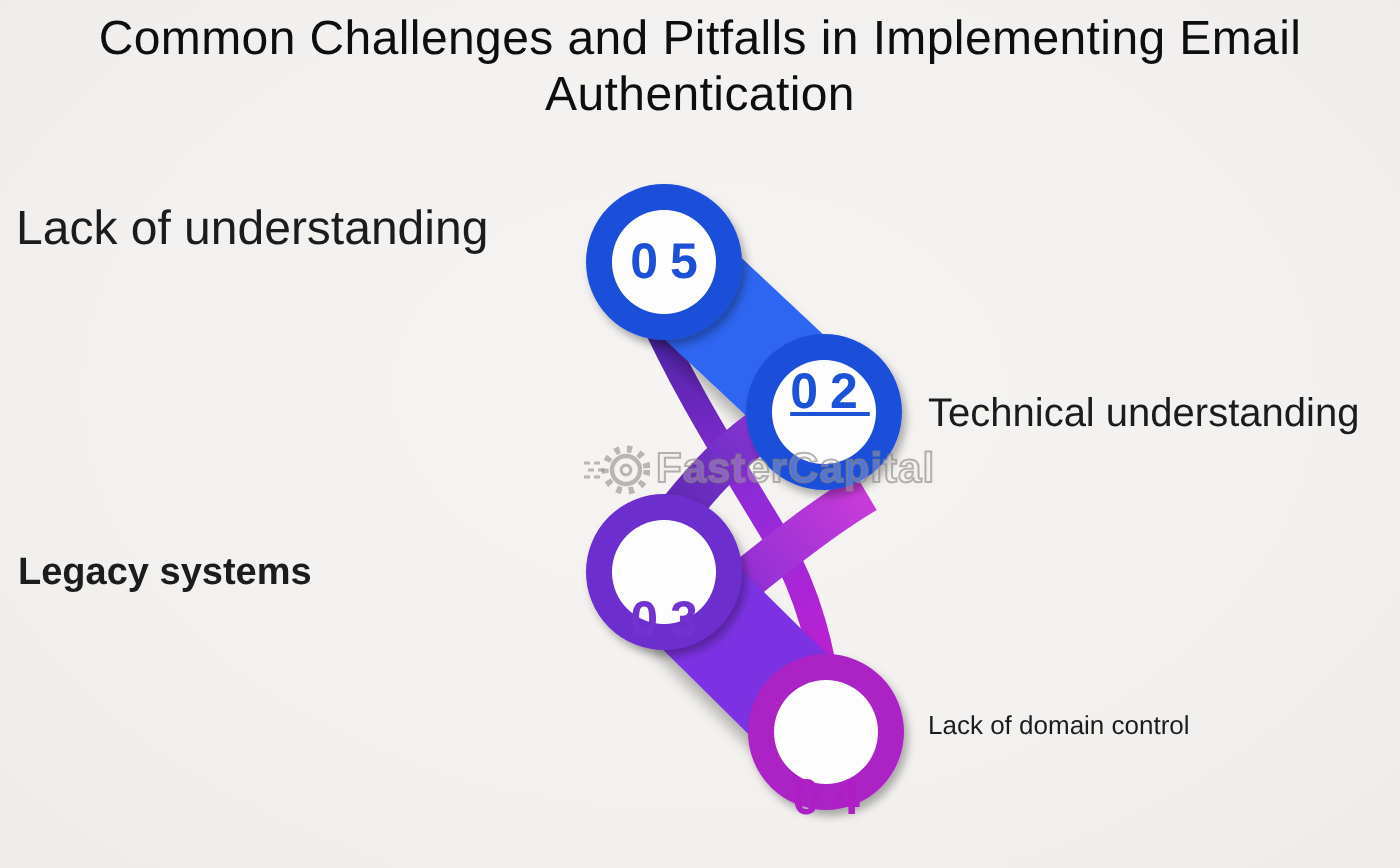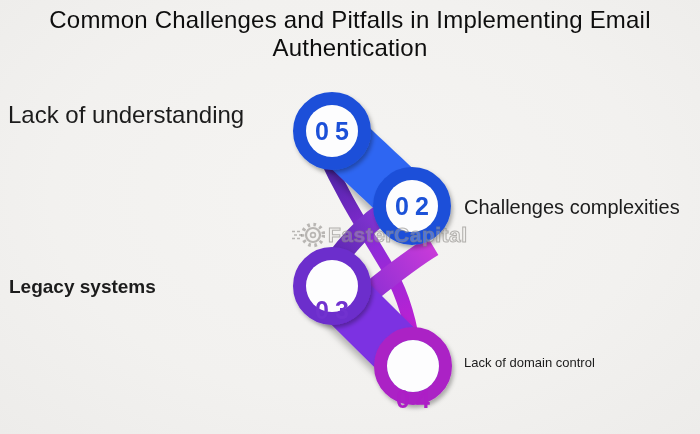--- a/index.html
+++ b/index.html
@@ -24,21 +24,21 @@
   .lbl-2{left:464px;top:196px;font-size:20px;}
   .lbl-3{left:9px;top:276px;font-size:19px;font-weight:bold;}
   .lbl-4{left:464px;top:355px;font-size:13px;}
   .step-number{
     position:absolute;width:64px;text-align:center;
     font-size:25px;font-weight:700;letter-spacing:6px;
     text-indent:6px;
     line-height:26px;
   }
   .num-1{left:300px;top:118px;}
-  .num-2{left:380px;top:193px;}
+  .num-2{left:380px;top:183px;text-decoration:underline;}
   .num-3{left:300px;top:273px;}
   .num-4{left:381px;top:353px;margin-top:33px;}
   .watermark{
     position:absolute;left:291px;top:219px;
     display:flex;align-items:center;gap:3px;
     pointer-events:none;
   }
   .watermark-text{
     font-size:21px;font-weight:700;letter-spacing:0.5px;
     color:rgba(236,235,233,0.25);
@@ -109,21 +109,21 @@
       <circle cx="413" cy="366" r="26" fill="#fdfdfe"></circle>
     </g>
   </svg>
 
   <div class="step-number num-1" style="color: rgb(28, 80, 216);">05</div>
   <div class="step-number num-2" style="color: rgb(28, 82, 216);">02</div>
   <div class="step-number num-3" style="color: rgb(113, 50, 207); margin-top: 24px;">03</div>
   <div class="step-number num-4" style="color: rgb(173, 30, 198);">04</div>
 
   <div class="step-label lbl-1">Lack of understanding</div>
-  <div class="step-label lbl-2">Challenges complexities</div>
+  <div class="step-label lbl-2">Technical understanding</div>
   <div class="step-label lbl-3">Legacy systems</div>
   <div class="step-label lbl-4">Lack of domain control</div>
 
   <div class="watermark">
     <svg width="34" height="32" viewBox="0 0 34 32">
       <g stroke="rgba(135,132,128,0.55)" fill="none">
         <line x1="1" y1="12.5" x2="11" y2="12.5" stroke-width="1.6" stroke-dasharray="3 2"></line>
         <line x1="3" y1="16" x2="11" y2="16" stroke-width="1.6" stroke-dasharray="3 2"></line>
         <line x1="1" y1="19.5" x2="11" y2="19.5" stroke-width="1.6" stroke-dasharray="3 2"></line>
         <circle cx="22" cy="16" r="10.5" stroke-width="3.5" stroke-dasharray="2.6 3.6"></circle>

